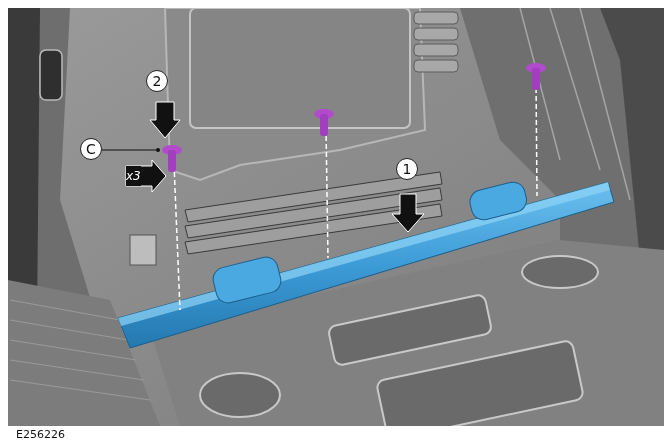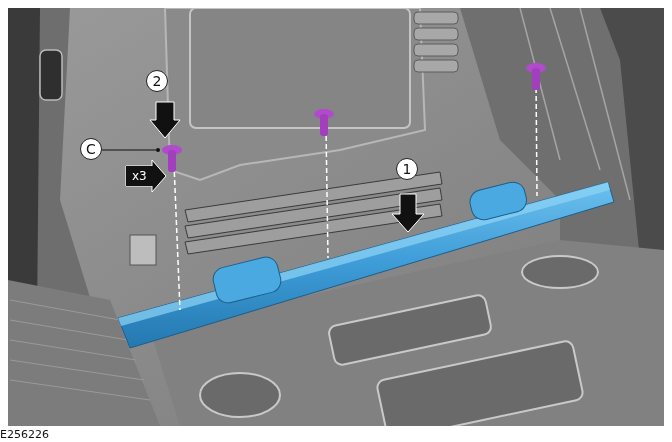--- a/index.html
+++ b/index.html
@@ -5,24 +5,24 @@
   html, body { margin:0; padding:0; background:#fff; }
   body { width:672px; height:442px; position:relative; overflow:hidden; font-family:"DejaVu Sans", sans-serif; }
   .figure { position:absolute; left:8px; top:8px; width:656px; height:418px; background:#8e8e8e; overflow:hidden; }
   .fig-svg { position:absolute; left:0; top:0; }
   .callout {
     position:absolute; width:22px; height:22px; border-radius:50%;
     background:#fff; border:1px solid #222; box-sizing:border-box;
     font-size:14px; line-height:20px; text-align:center; color:#111;
   }
   .badge-x3 {
-    position:absolute; height:20px; line-height:20px; padding:0 6px;
-    background:#111; color:#fff; font-size:12px;
+    position:absolute; height:20px; line-height:20px; padding:0 0;
+    background:#111; color:#fff; font-size:12px;font-style:italic;
   }
-  .caption { position:absolute; left:0; top:428px; font-size:11px; color:#111;text-align:center; }
+  .caption { position:absolute; left:16px; top:428px; font-size:11px; color:#111;text-align:center; }
 </style>
 </head>
 <body>
 
 <div class="figure">
   <svg class="fig-svg" width="656" height="418" viewBox="8 8 656 418">
     <defs>
       <linearGradient id="panel" x1="0" y1="0" x2="1" y2="1">
         <stop offset="0" stop-color="#9a9a9a"></stop>
         <stop offset="1" stop-color="#7a7a7a"></stop>

